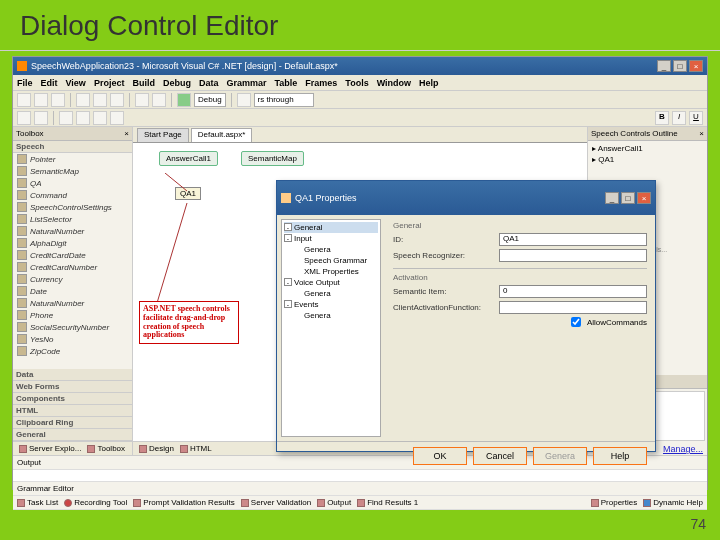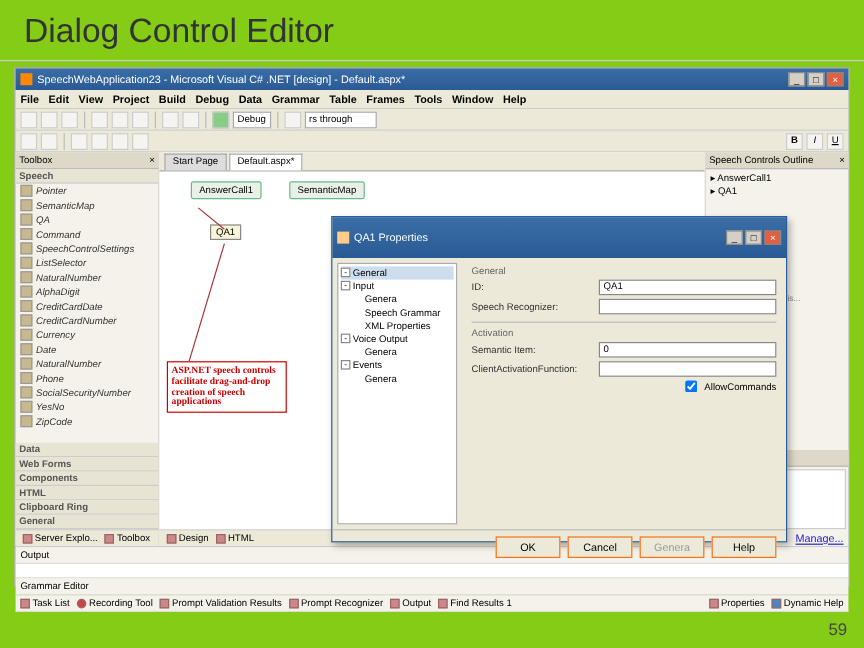--- a/index.html
+++ b/index.html
@@ -298,21 +298,21 @@
         <span class="bp-tab">
             <span class="bp-icon" style="background:#c44;border-radius:50%;"></span>
             <span>Recording Tool</span>
           </span>
         <span class="bp-tab">
             <span class="bp-icon"></span>
             <span>Prompt Validation Results</span>
           </span>
         <span class="bp-tab">
             <span class="bp-icon"></span>
-            <span>Prompt Recognizer</span>
+            <span>Server Validation</span>
           </span>
         <span class="bp-tab">
             <span class="bp-icon"></span>
             <span>Output</span>
           </span>
         <span class="bp-tab">
             <span class="bp-icon"></span>
             <span>Find Results 1</span>
           </span>
         <span style="flex:1"></span>
@@ -377,14 +377,14 @@
       </div>
     </div>
     <div class="props-btns">
       <div class="dlg-btn">OK</div>
       <div class="dlg-btn">Cancel</div>
       <div class="dlg-btn disabled">Genera</div>
       <div class="dlg-btn">Help</div>
     </div>
   </div>
 
-  <div class="slide-number">59</div>
+  <div class="slide-number">74</div>
 </div>
 
 </body></html>

